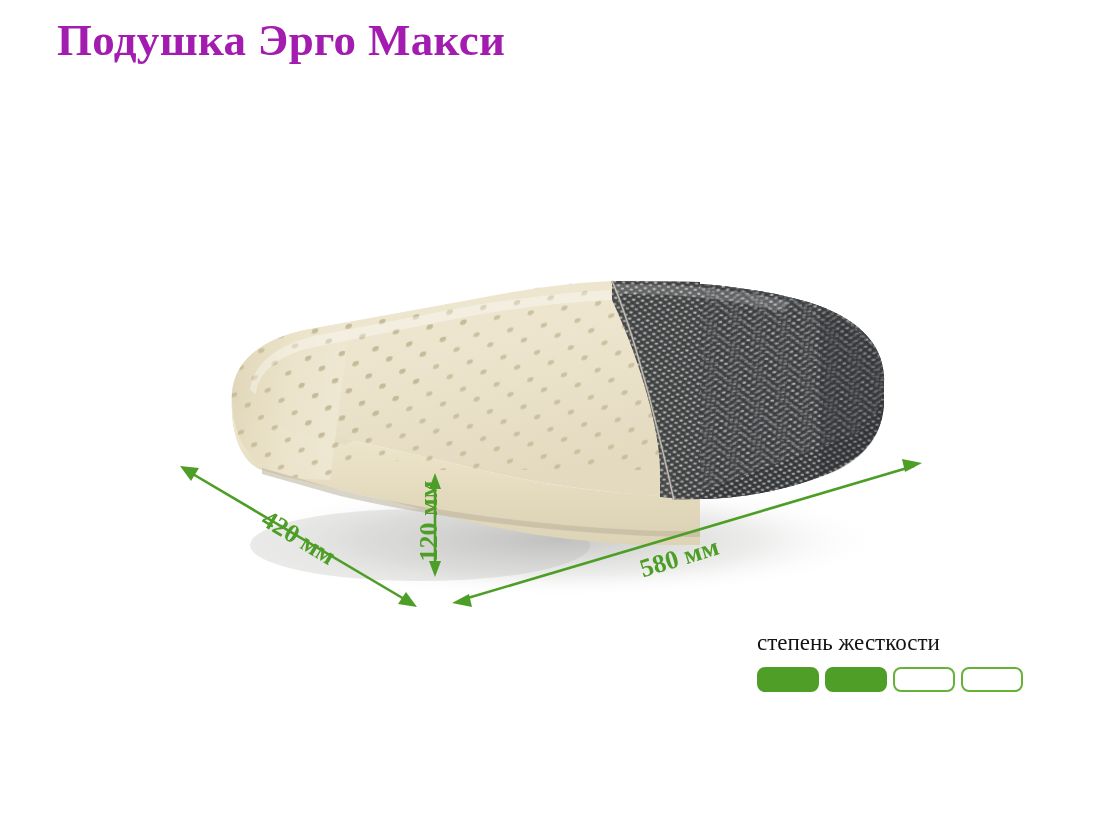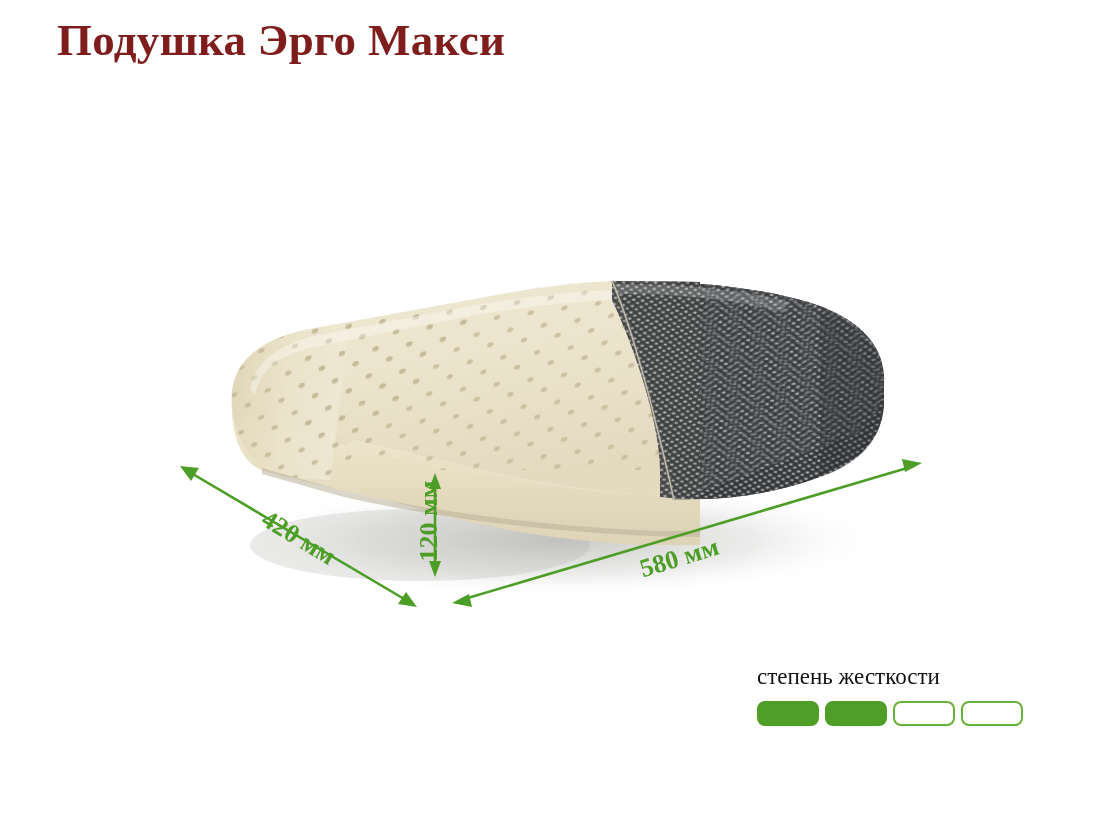--- a/index.html
+++ b/index.html
@@ -67,21 +67,21 @@
   #dim-580 {
     left: 639px;
     top: 543px;
     transform: rotate(-17deg);
   }
 
   
   #firmness {
     position: absolute;
     left: 757px;
-    top: 664px;
+    top: 630px;
     width: 280px;
   }
   .firmness-line {
     font-family: "Liberation Serif", serif;
     font-size: 23px;
     line-height: 26px;
     color: #131313;
     white-space: nowrap;
   }
   #firmness-scale {
@@ -101,21 +101,21 @@
   .scale-seg.filled {
     background: #4e9e27;
     border-color: #4e9e27;
   }
 </style>
 </head>
 <body>
 
 <div id="page">
 
-  <div id="product-title" style="color: #7f1d1d; text-align: center;">Подушка Эрго Макси</div>
+  <div id="product-title" style="color: #a21caf; text-align: center;">Подушка Эрго Макси</div>
 
   <div id="illustration">
     <svg width="1100" height="814" viewBox="0 0 1100 814" xmlns="http://www.w3.org/2000/svg">
       <defs>
 
         <linearGradient id="foamTop" x1="0" y1="0" x2="0.35" y2="1">
           <stop offset="0%" stop-color="#efe8d3"></stop>
           <stop offset="45%" stop-color="#ece4cc"></stop>
           <stop offset="100%" stop-color="#e3dac0"></stop>
         </linearGradient>

